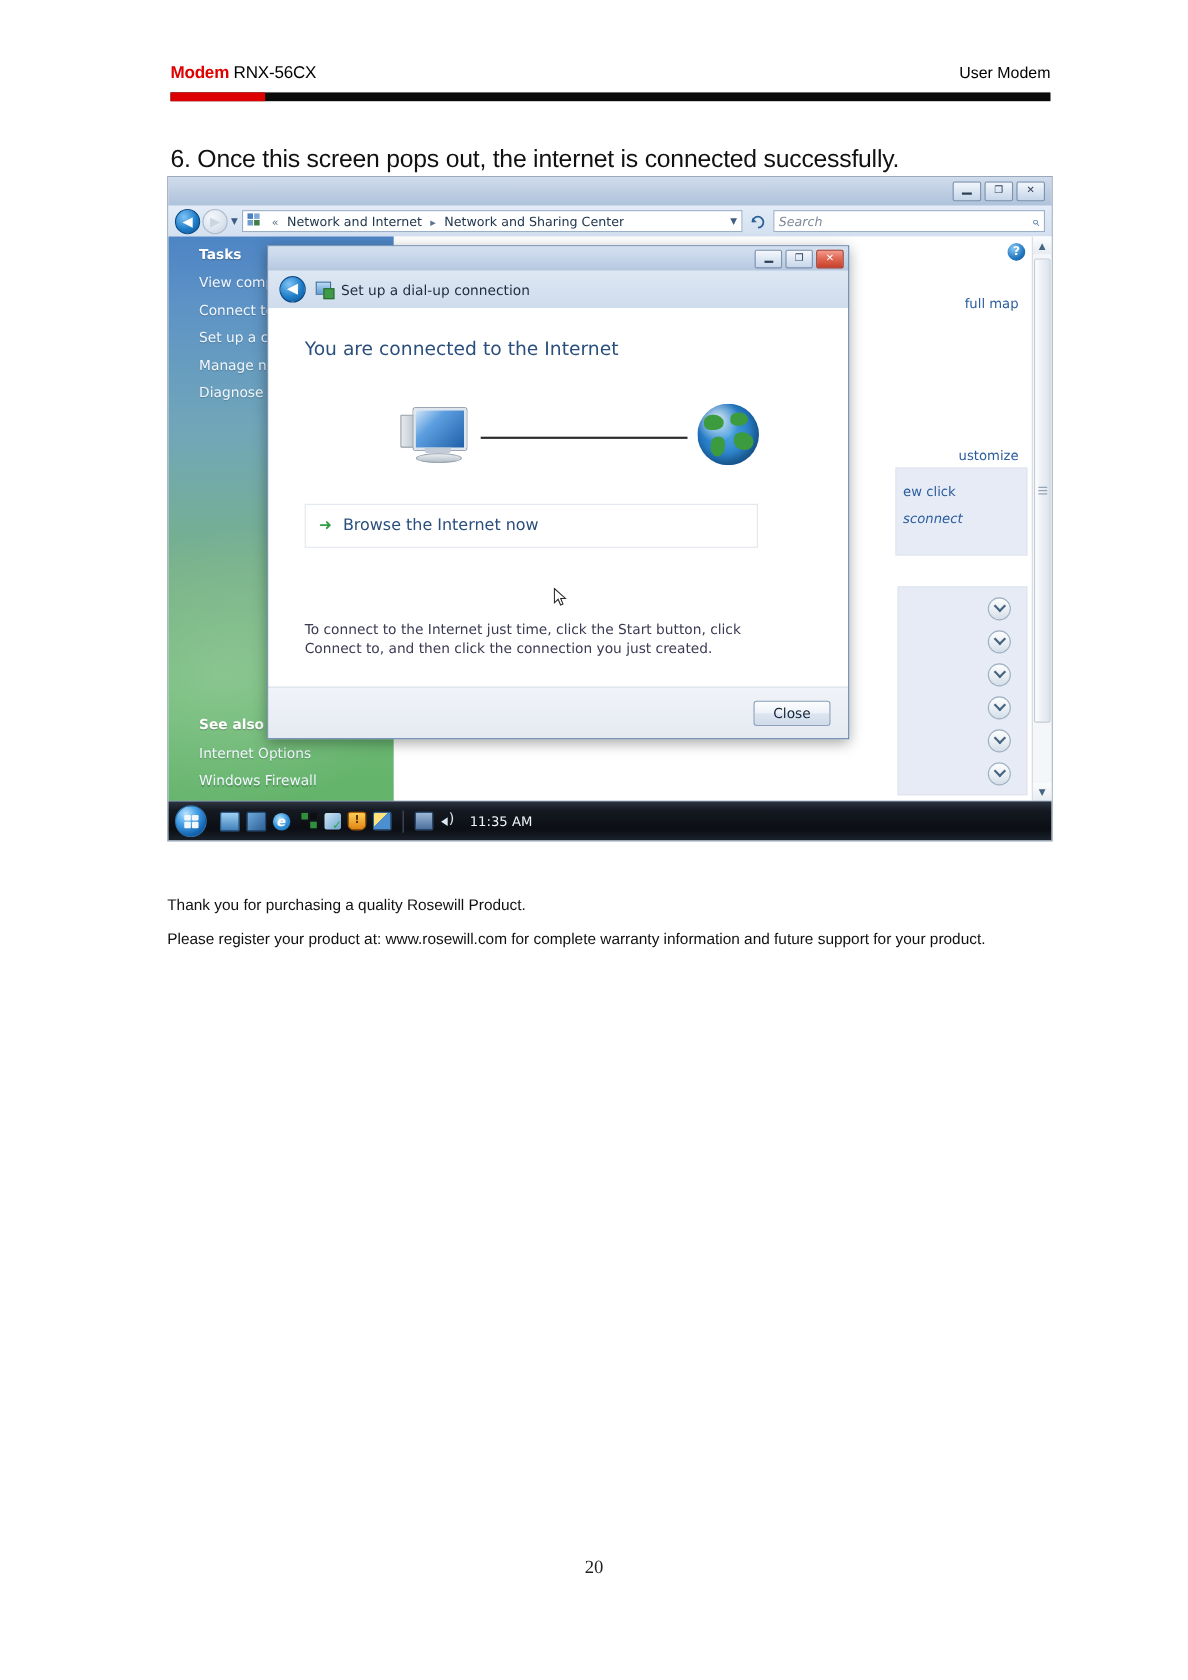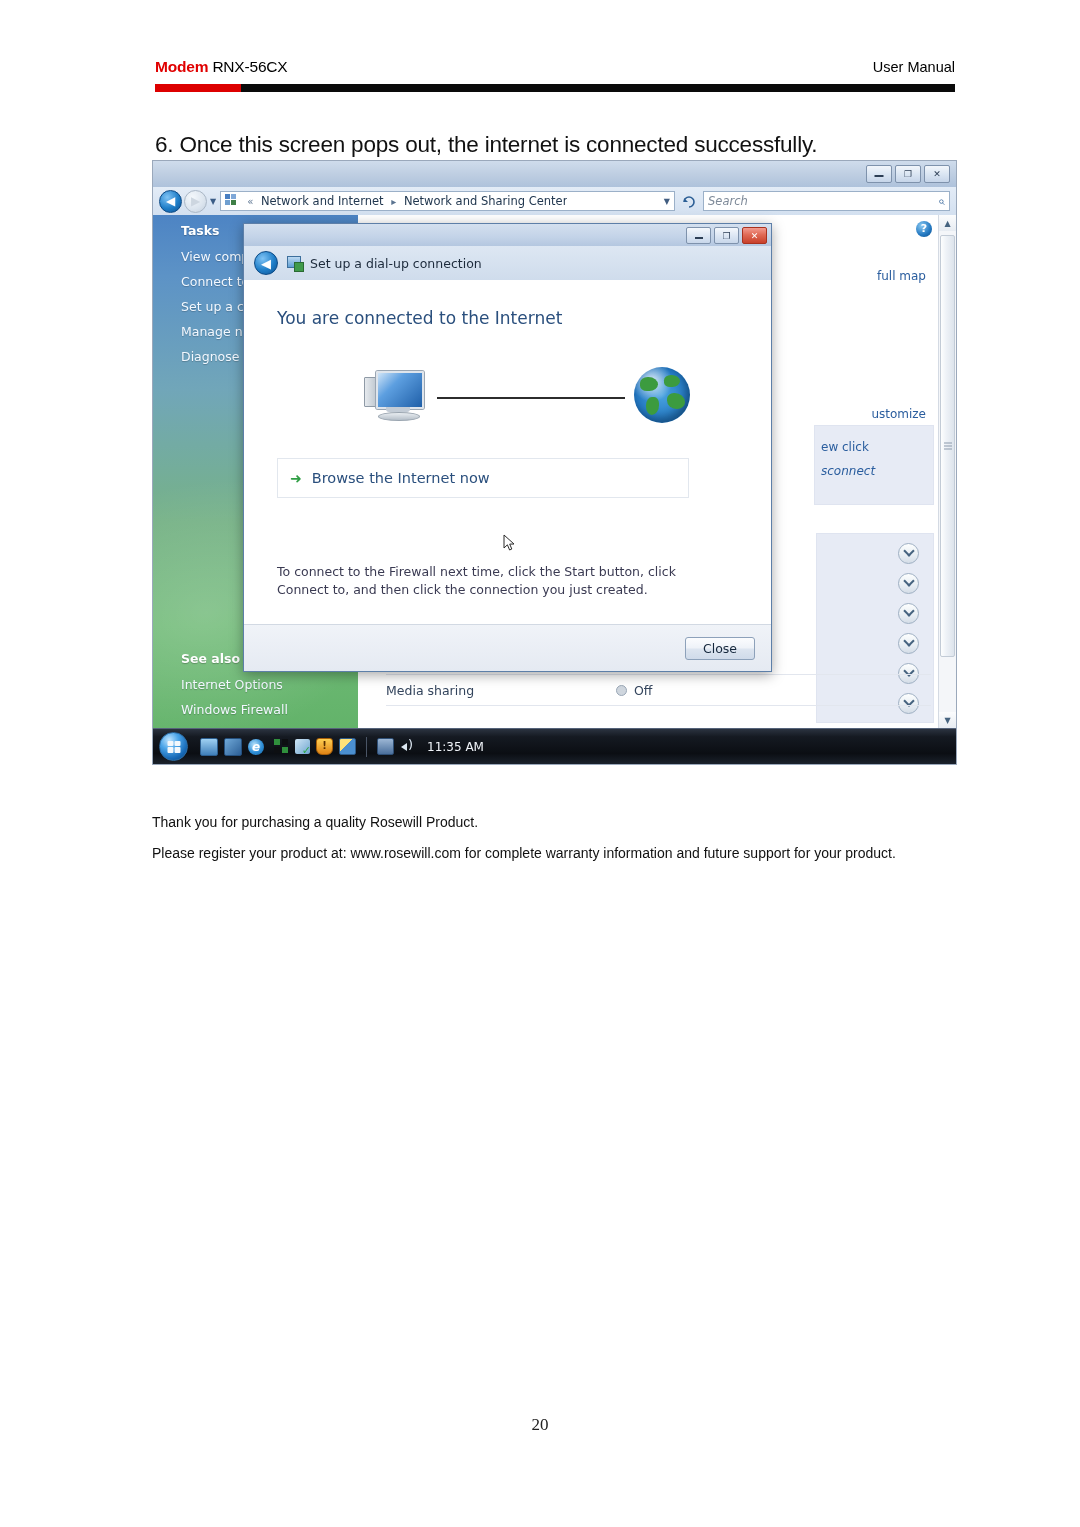--- a/index.html
+++ b/index.html
@@ -833,21 +833,21 @@
   }
 </style>
 </head>
 <body>
 
 <div class="doc-header">
   <div class="hdr-left">
     <span class="hdr-brand">Modem</span>
     <span class="hdr-model">RNX-56CX</span>
   </div>
-  <div class="hdr-right">User Manual</div>
+  <div class="hdr-right">User Modem</div>
 </div>
 <div class="hdr-rule">
   <div class="hdr-rule-red"></div>
 </div>
 
 <div class="step-heading">6. Once this screen pops out, the internet is connected successfully.</div>
 
 <div class="shot">
 
   <div class="win-titlestrip">
@@ -929,32 +929,20 @@
 
       <div class="share-panel">
         <div class="chev-circle"></div>
         <div class="chev-circle"></div>
         <div class="chev-circle"></div>
         <div class="chev-circle"></div>
         <div class="chev-circle"></div>
         <div class="chev-circle"></div>
       </div>
 
-      <div class="share-rows">
-        <div class="share-row clipped">
-          <span class="nm">Password protected sharing</span>
-          <span class="bullet"></span>
-          <span>Off</span>
-        </div>
-        <div class="share-row">
-          <span class="nm">Media sharing</span>
-          <span class="bullet"></span>
-          <span>Off</span>
-        </div>
-      </div>
 
       <div class="vscroll">
         <div class="sarrow">▲</div>
         <div class="thumb">
           <span class="grip">
               <span></span>
               <span></span>
               <span></span>
             </span>
         </div>
@@ -1010,21 +998,21 @@
 
       <div class="browse-card">
         <span class="garrow">➜</span>
         <span class="btxt">Browse the Internet now</span>
       </div>
 
       <svg class="cursor" viewBox="0 0 13 18">
         <path d="M1 1 L1 14 L4.4 10.8 L6.6 16 L8.8 15 L6.7 10.1 L11 10 Z" fill="#ffffff" stroke="#2b2b2b" stroke-width="1"></path>
       </svg>
 
-      <div class="dlg-note">To connect to the Firewall next time, click the Start button, click
+      <div class="dlg-note">To connect to the Internet just time, click the Start button, click
 Connect to, and then click the connection you just created.</div>
     </div>
 
     <div class="dlg-footer">
       <button class="btn-close">Close</button>
     </div>
   </div>
 
   <div class="taskbar">
     <div class="start-orb">

